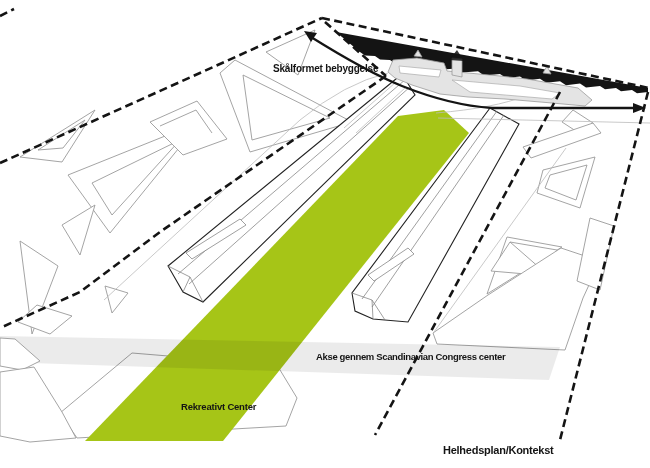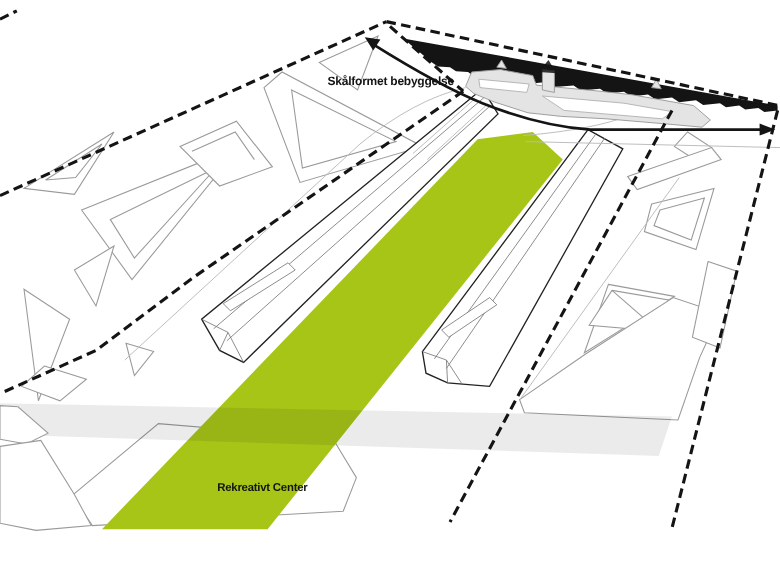--- a/index.html
+++ b/index.html
@@ -132,14 +132,16 @@
     </g>
 
     <g>
       <path class="arrow-shaft" d="M 311,37 C 335,52 372,74 402,86 C 432,98 462,106 492,108 L 636,108"></path>
       <polygon class="arrow-head" points="304,31 317,33 311,42"></polygon>
       <polygon class="arrow-head" points="646,108 633,103 633,113"></polygon>
     </g>
   </svg>
 
   <div class="lbl lbl-bowl">Skålformet bebyggelse</div>
+  <div class="lbl lbl-axis">Akse gennem Scandinavian Congress center</div>
   <div class="lbl lbl-rek">Rekreativt Center</div>
+  <div class="lbl lbl-cap">Helhedsplan/Kontekst</div>
 </div>
 
 </body></html>

